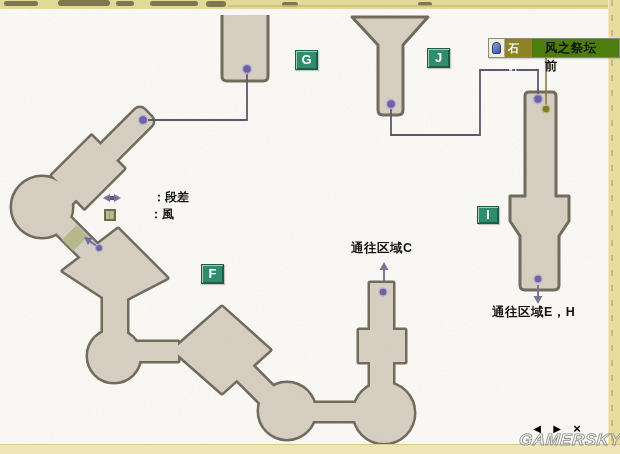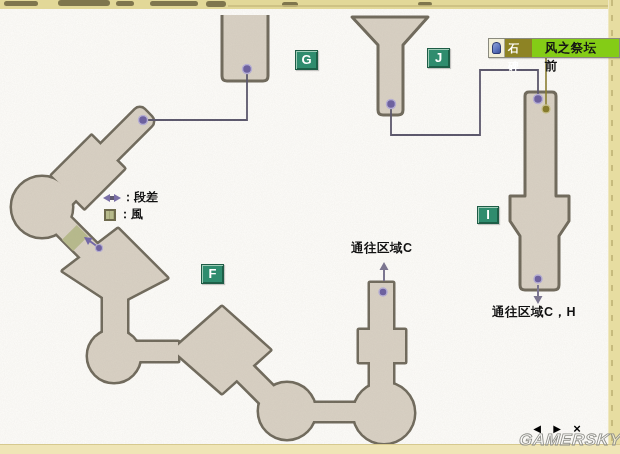--- a/index.html
+++ b/index.html
@@ -13,29 +13,29 @@
   .band-top .streak{position:absolute;left:228px;top:5px;width:380px;height:2px;background:#C9BD80;opacity:.8;}
   .band-right{right:0;top:0;width:11px;height:454px;background:#E7DDA1;border-left:1px solid #EFE7C0;}
   .band-right .dashes{position:absolute;left:2px;top:0;width:2px;height:454px;
       background:repeating-linear-gradient(180deg,#B9AC6E 0 6px,transparent 6px 15px);opacity:.7;}
   .band-bottom{left:0;bottom:0;width:620px;height:9px;background:#EFE5B6;border-top:1px solid #D6C98E;}
   
   .ovl{position:absolute;z-index:3;}
   .area-label{width:21px;height:18px;background:#2F8C6E;border:1px solid #1F5C46;
       box-shadow:inset 1px 1px 0 #9FCDB8, inset -1px -1px 0 #1C5F47, 1px 1px 1px rgba(0,0,0,.2);
       color:#fff;font-weight:bold;font-size:13px;line-height:18px;text-align:center;}
-  .stone-label{display:flex;align-items:stretch;height:18px;border:1px solid #8A8A7E;background:#84cc16;
+  .stone-label{display:flex;align-items:stretch;height:18px;border:1px solid #8A8A7E;background:#4d7c0f;
       box-shadow:1px 1px 1px rgba(0,0,0,.15);}
   .stone-icon-box{width:16px;background:#F2EFD9;border-right:1px solid #ABAB99;display:flex;align-items:center;justify-content:center;}
   .stone-gem{width:9px;height:12px;background:linear-gradient(135deg,#8FA2D8,#5C74BE 60%,#3A4E96);
       border:1px solid #2E3C74;border-radius:4px 4px 2px 2px;box-sizing:border-box;}
   .stone-cat{background:#8D8324;color:#fff;font-weight:bold;font-size:11px;line-height:18px;padding:0 3px;}
   .stone-name{color:#151515;font-weight:bold;font-size:12.5px;line-height:18px;padding:0 13px;letter-spacing:.5px;}
   .legend{font-size:12px;font-weight:bold;color:#111;}
-  .legend-row{display:flex;align-items:center;height:15px;margin-bottom:2px;}
+  .legend-row{display:flex;align-items:center;height:15px;margin-bottom:2px;gap:31px;}
   .wind-swatch{width:12px;height:12px;background:#B7BA8C;border:2px solid #6E6A4D;box-sizing:border-box;
       background-image:linear-gradient(90deg,transparent 3px,#A3A677 3px,#A3A677 4px,transparent 4px,transparent 7px,#A3A677 7px,#A3A677 8px,transparent 8px);}
   .route-text{font-size:12.5px;font-weight:bold;color:#111;letter-spacing:.5px;}
   .nav{display:flex;gap:8px;align-items:center;color:#000;}
   .nav span{font-size:10px;font-weight:bold;width:12px;text-align:center;cursor:pointer;}
   .watermark{font-weight:bold;font-style:italic;font-size:17px;letter-spacing:.5px;
       color:rgba(255,255,255,.42);-webkit-text-stroke:.9px #90908A;transform:skewX(-4deg) scaleY(.95);}
 </style>
 </head>
 <body>
@@ -149,21 +149,21 @@
       </svg>
       <span>：段差</span>
     </div>
     <div class="legend-row">
       <span class="wind-swatch" style="margin:0 3px 0 2px;"></span>
       <span>：風</span>
     </div>
   </div>
 
   <div class="ovl route-text" style="left:351px;top:240px;">通往区域C</div>
-  <div class="ovl route-text" style="left:492px;top:304px;">通往区域C，H</div>
+  <div class="ovl route-text" style="left:492px;top:304px;">通往区域E，H</div>
 
   <div class="ovl nav" style="left:531px;top:421px;">
     <span>◀</span>
     <span>▶</span>
     <span style="font-size:13px;">×</span>
   </div>
   <div class="ovl watermark" style="left:519px;top:430px;">GAMERSKY</div>
 
 </div>
 

